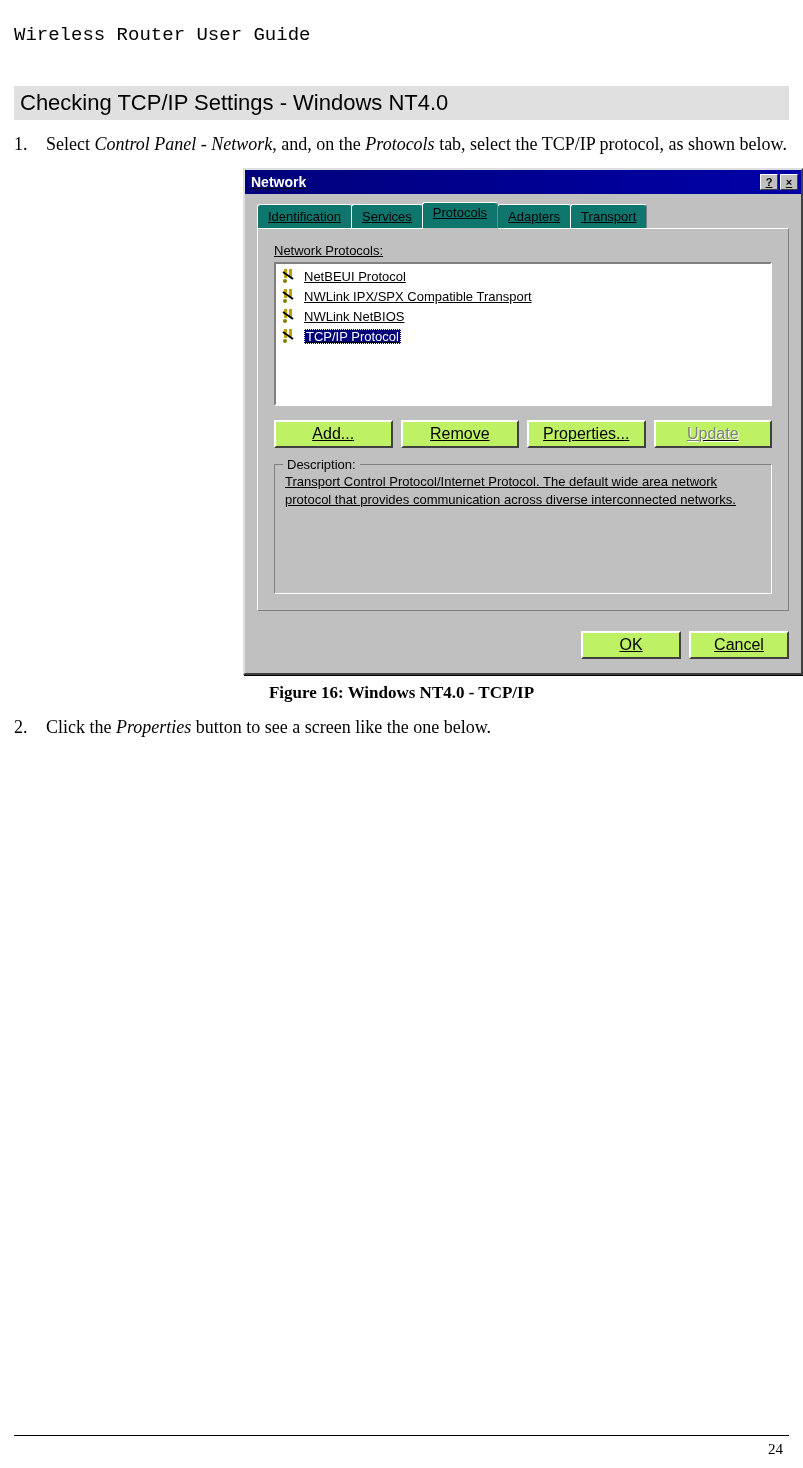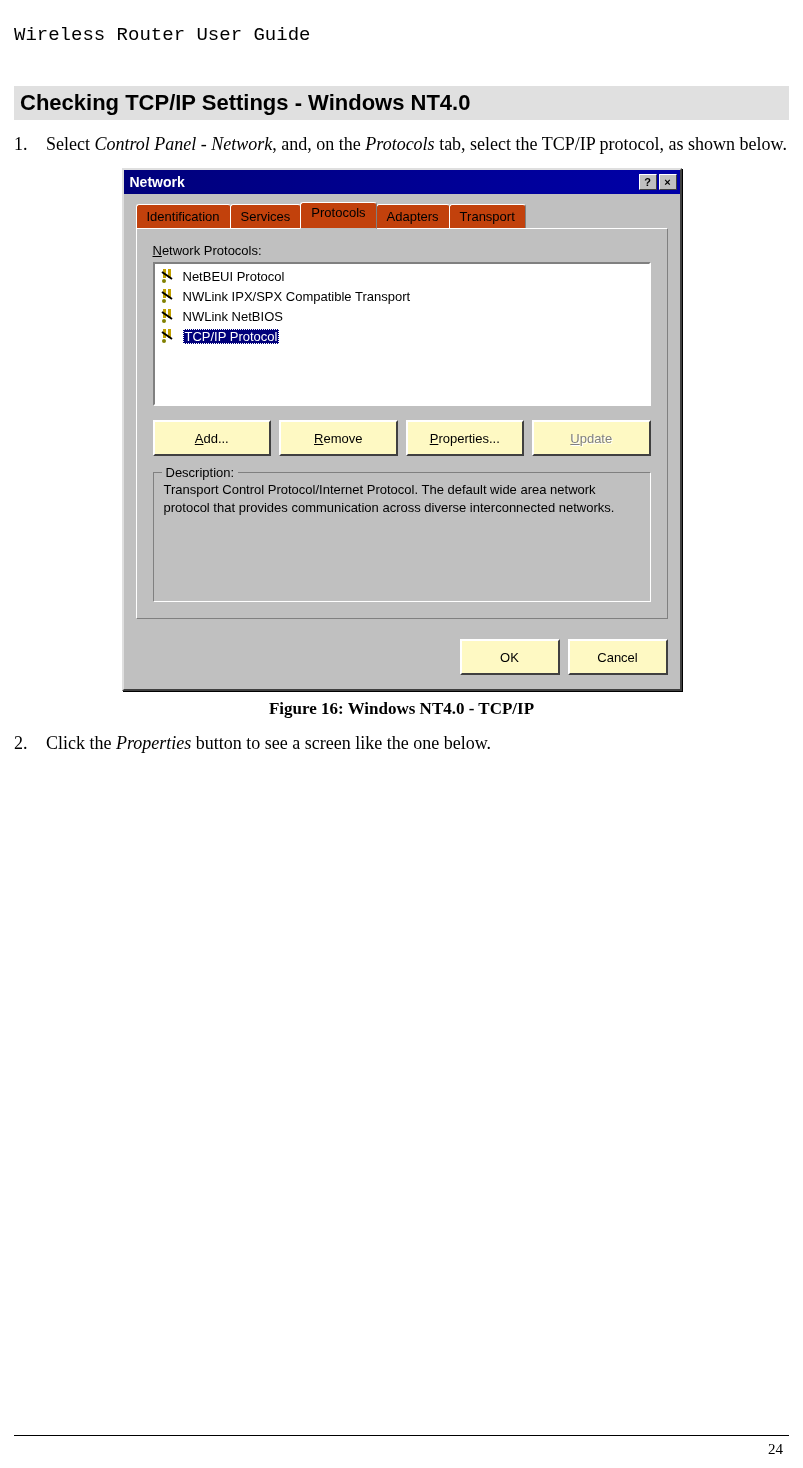--- a/index.html
+++ b/index.html
@@ -12,41 +12,41 @@
       background: #fff;
     }
     .header-text {
       font-family: Liberation Mono, monospace;
       font-size: 19px;
       padding: 24px 0 0 14px;
     }
     .section-heading {
       font-family: Arial, sans-serif;
       font-size: 22px;
-      font-weight: bold;
+      font-weight: normal;
       background: #e0e0e0;
       padding: 4px 6px;
       margin: 40px 14px 12px 14px;
     }
     .numbered-item {
       display: flex;
       margin: 6px 14px 12px 14px;
       font-size: 18px;
       line-height: 1.35;
     }
     .numbered-item .num { width: 32px; flex-shrink: 0; }
     .numbered-item .txt { flex: 1; }
     .italic { font-style: italic; }
     .figure-caption {
       text-align: center;
       font-weight: bold;
       font-size: 17px;
       margin: 8px 0 12px 0;
     }
-    .dialog-wrap { display: flex; justify-content: center; margin: 8px 0; }
+    .dialog-wrap { display: flex; justify-content: flex-end; margin: 8px 0; text-decoration: underline; }
 
     
     .dialog {
       width: 560px;
       background: #c0c0c0;
       border: 2px solid;
       border-color: #dfdfdf #404040 #404040 #dfdfdf;
       font-family: "MS Sans Serif", Tahoma, Arial, sans-serif;
       font-size: 13px;
       box-shadow: 1px 1px 0 #000;
@@ -70,21 +70,21 @@
       font-size: 11px; font-weight: bold; color: #000;
       margin-left: 2px;
     }
     .tabs-row {
       display: flex;
       padding: 10px 12px 0 12px;
       position: relative;
     }
     .tab {
       padding: 4px 10px;
-      background: #c2410c;
+      background: #0f766e;
       border: 1px solid;
       border-color: #fff #808080 #c0c0c0 #fff;
       border-top-left-radius: 3px;
       border-top-right-radius: 3px;
       position: relative;
       margin-right: -1px;
       font-size: 13px;
     }
     .tab.active {
       border-bottom: 1px solid #c0c0c0;
@@ -122,26 +122,26 @@
     }
     .proto-icon {
       width: 16px; height: 16px;
       position: relative;
       flex-shrink: 0;
     }
     .proto-icon svg { width: 16px; height: 16px; }
     .btn-row { display: flex; gap: 8px; margin-top: 14px; }
     .win-btn {
       flex: 1;
-      height: 36px;
-      background: #fef9c3;
+      height: 28px;
+      background: #bef264;
       border: 2px solid;
       border-color: #fff #404040 #404040 #fff;
       display: flex; align-items: center; justify-content: center;
-      font-size: 13px;
+      font-size: 16px;
     }
     .win-btn.disabled { color: #808080; text-shadow: 1px 1px 0 #fff; }
     .win-btn .ul { text-decoration: underline; }
     .groupbox {
       border: 1px solid;
       border-color: #808080 #fff #fff #808080;
       margin-top: 16px;
       padding: 8px 10px 10px 10px;
       position: relative;
     }

